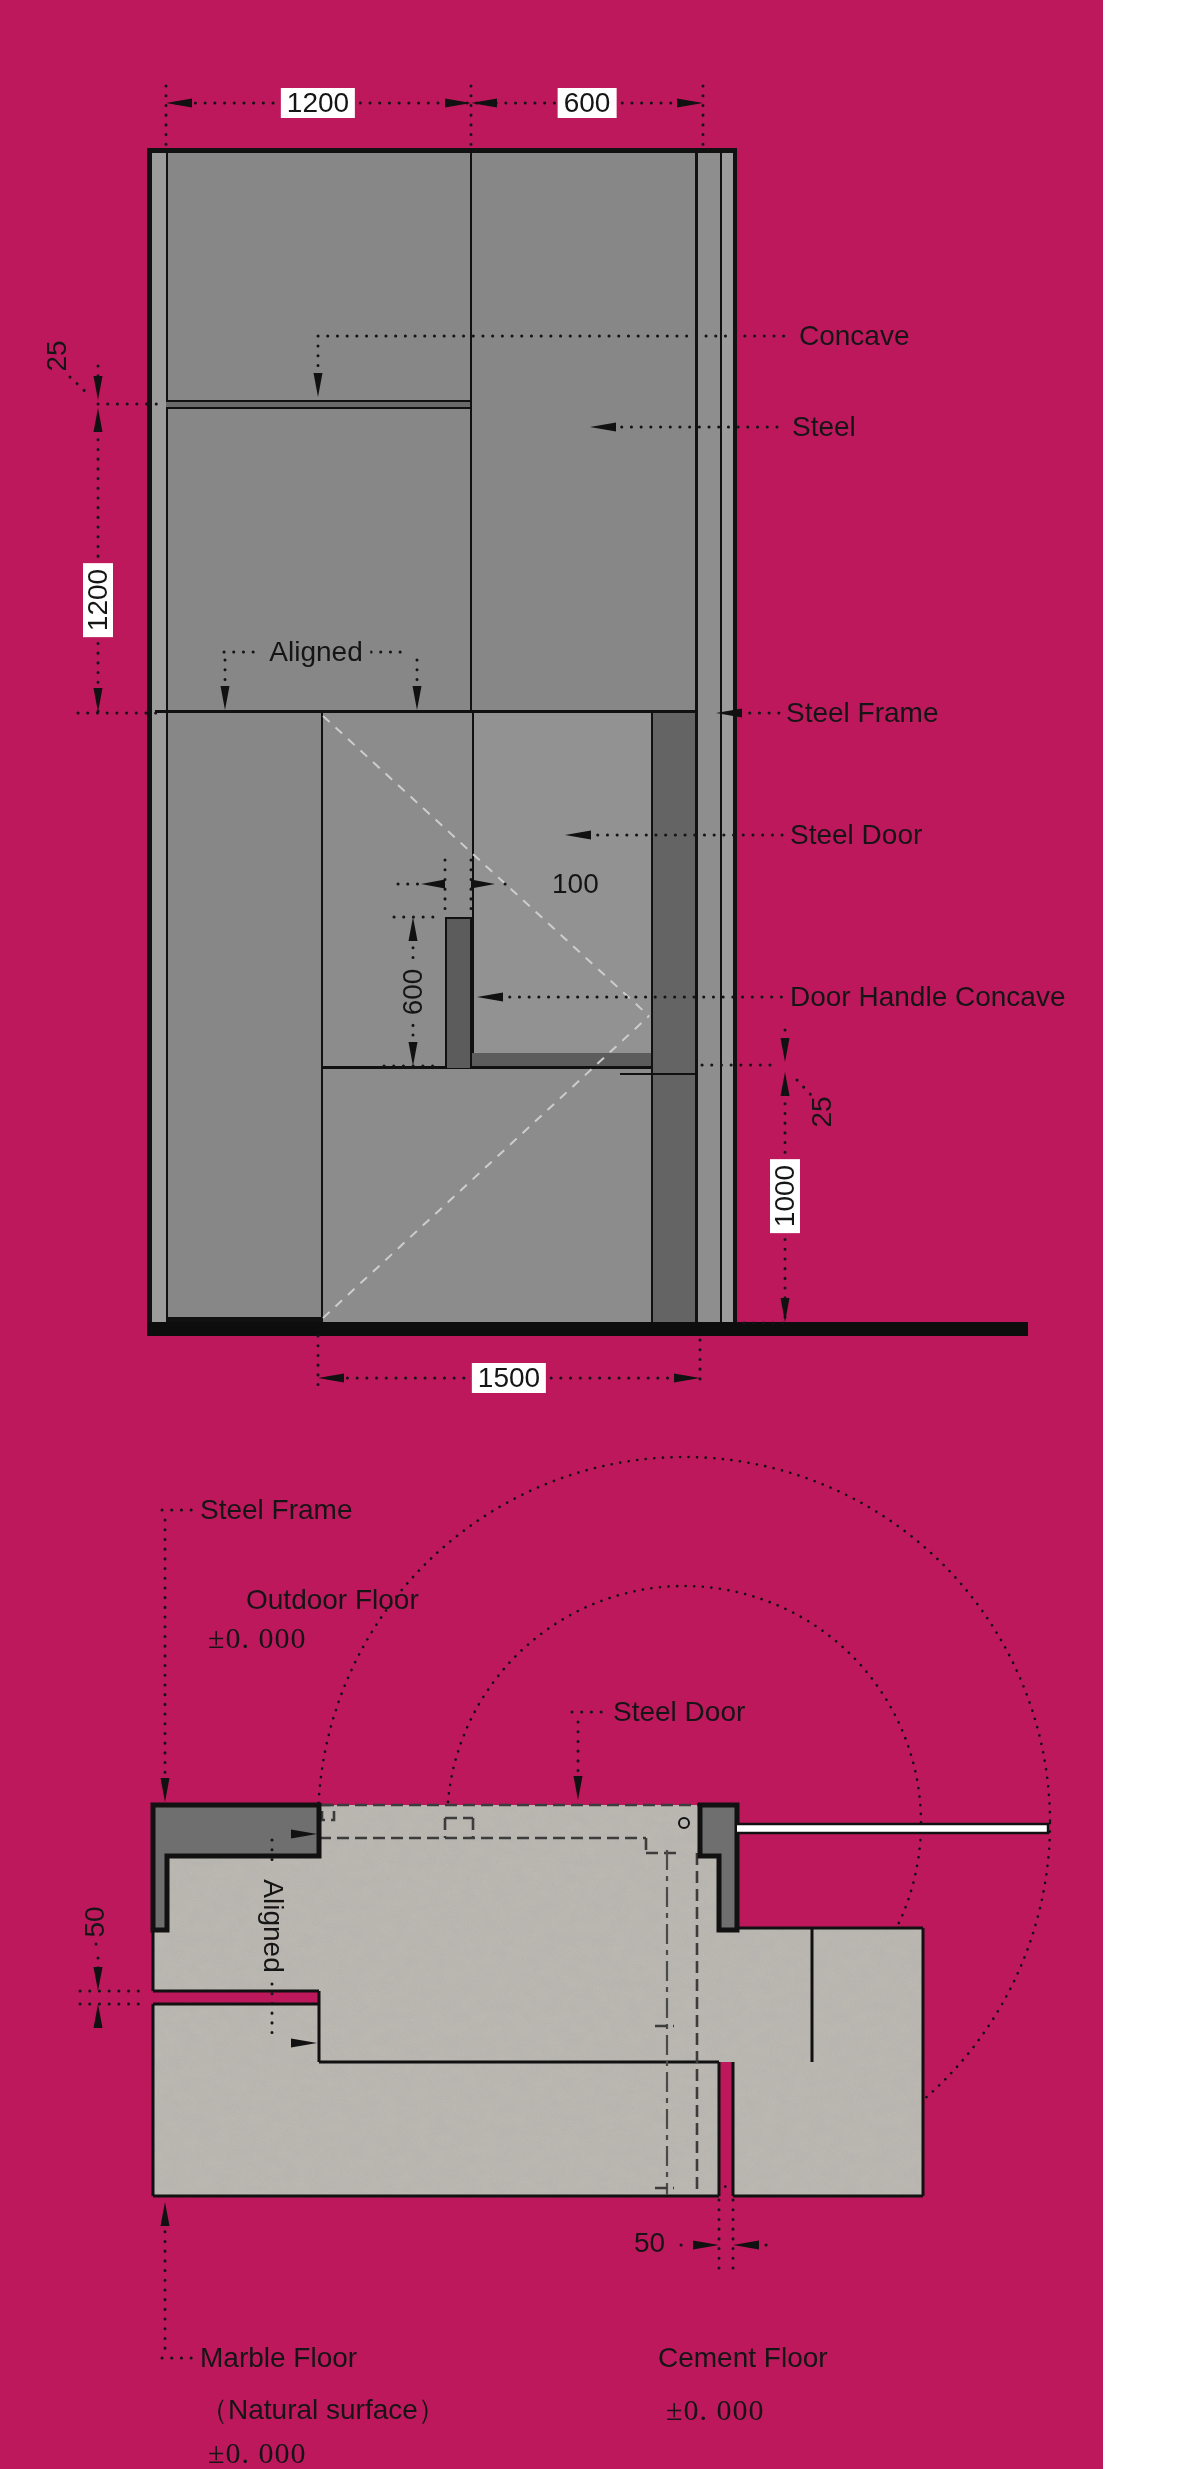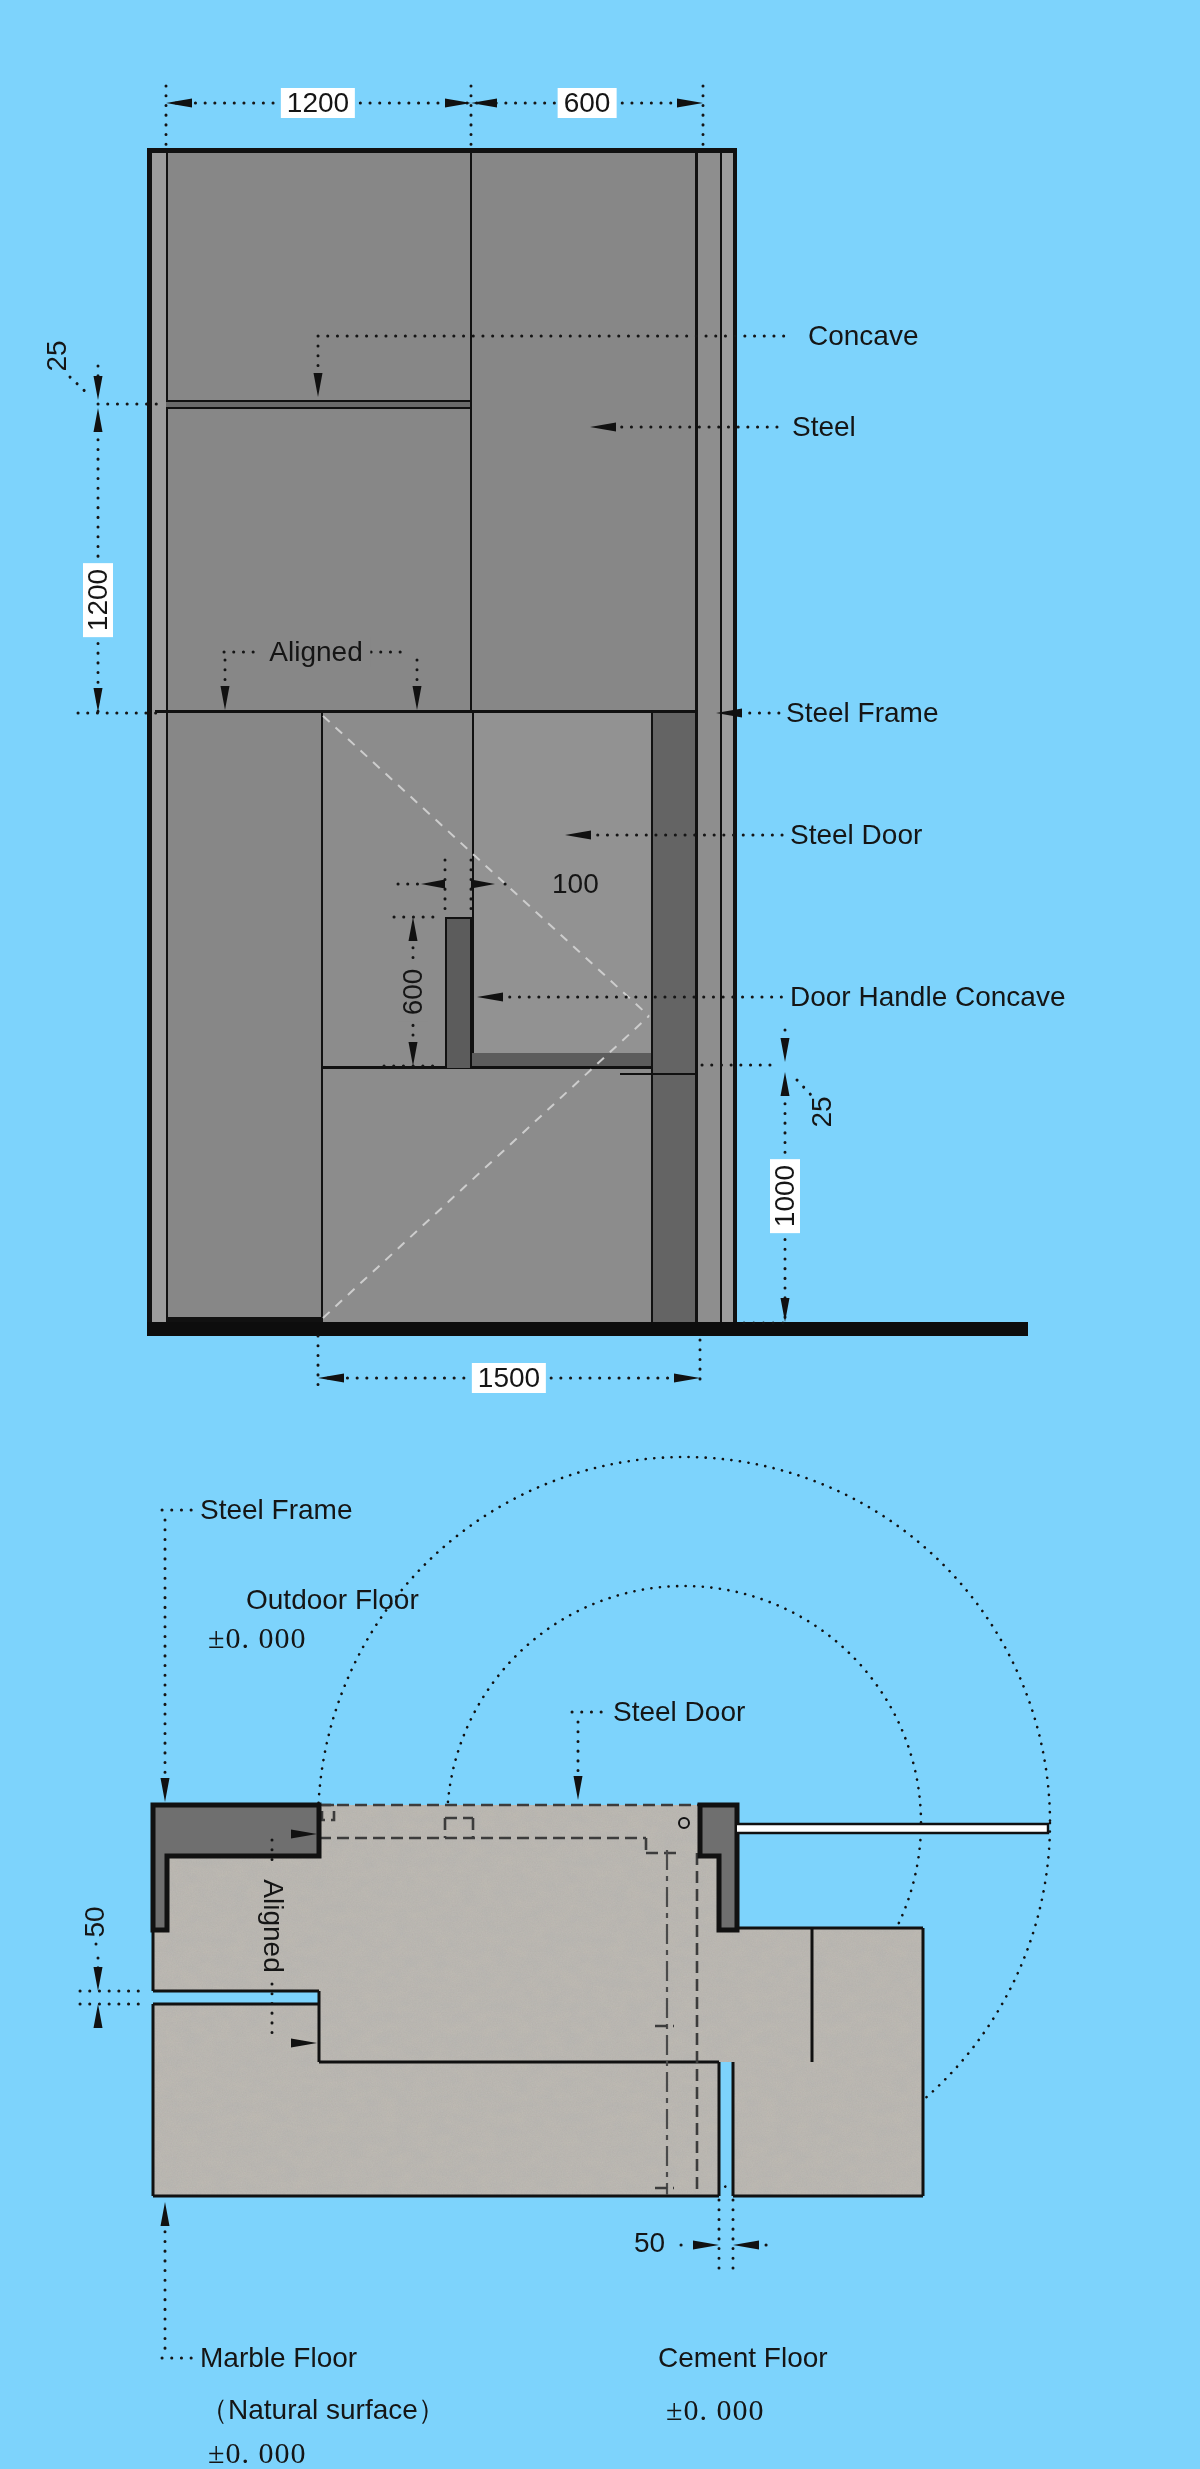--- a/index.html
+++ b/index.html
@@ -1,16 +1,16 @@
 <!DOCTYPE html>
 <html><head>
 <meta charset="utf-8">
 <style>
   html,body{margin:0;padding:0;background:#ffffff;}
-  .canvas{position:relative;width:1200px;height:2469px;background:#7dd3fc;overflow:hidden;
+  .canvas{position:relative;width:1103px;height:2469px;background:#be185d;overflow:hidden;
           font-family:"Liberation Sans",sans-serif;color:#1a1a1a;}
   .abs{position:absolute;}
   .lbl{position:absolute;font-size:28px;line-height:30px;white-space:nowrap;color:#151515;}
   .dim{position:absolute;font-size:28px;line-height:30px;white-space:nowrap;color:#151515;}
   .ctr{transform:translate(-50%,-50%);}
   .rotccw{transform:translate(-50%,-50%) rotate(-90deg);}
   .rotcw{transform:translate(-50%,-50%) rotate(90deg);}
   .serif{font-family:"Liberation Serif",serif;font-size:30px;letter-spacing:1px;margin-left:8px;}
   .wbg{background:#ffffff;padding:0 6px;}
   svg{position:absolute;left:0;top:0;pointer-events:none;}
@@ -246,21 +246,21 @@
       <line class="dot" x1="165" y1="2222" x2="165" y2="2352"></line>
       <polygon class="ar" points="165,2202 160.5,2226 169.5,2226"></polygon>
     </g>
   </svg>
 
   <div class="dim ctr wbg" style="left:318px;top:103px;">1200</div>
   <div class="dim ctr wbg" style="left:587px;top:103px;">600</div>
   <div class="dim rotccw" style="left:57px;top:356px;">25</div>
   <div class="dim rotccw wbg" style="left:98px;top:600px;">1200</div>
   <div class="lbl ctr" style="left:316px;top:652px;background:#878787;padding:0 8px;">Aligned</div>
-  <div class="lbl" style="left:799px;top:321px;margin-left:9px;">Concave</div>
+  <div class="lbl" style="left:799px;top:321px;">Concave</div>
   <div class="lbl" style="left:792px;top:412px;">Steel</div>
   <div class="lbl" style="left:786px;top:698px;">Steel Frame</div>
   <div class="lbl" style="left:790px;top:820px;">Steel Door</div>
   <div class="lbl" style="left:790px;top:982px;">Door Handle Concave</div>
   <div class="dim" style="left:520px;top:869px;margin-left:32px;">100</div>
   <div class="dim rotccw" style="left:413px;top:992px;background:#8c8c8c;padding:0 6px;">600</div>
   <div class="dim rotccw" style="left:822px;top:1112px;">25</div>
   <div class="dim rotccw wbg" style="left:785px;top:1196px;">1000</div>
   <div class="dim ctr wbg" style="left:509px;top:1378px;">1500</div>
 

